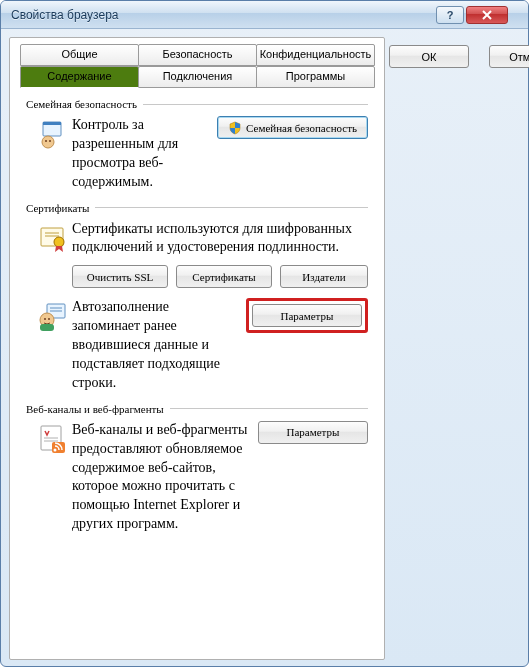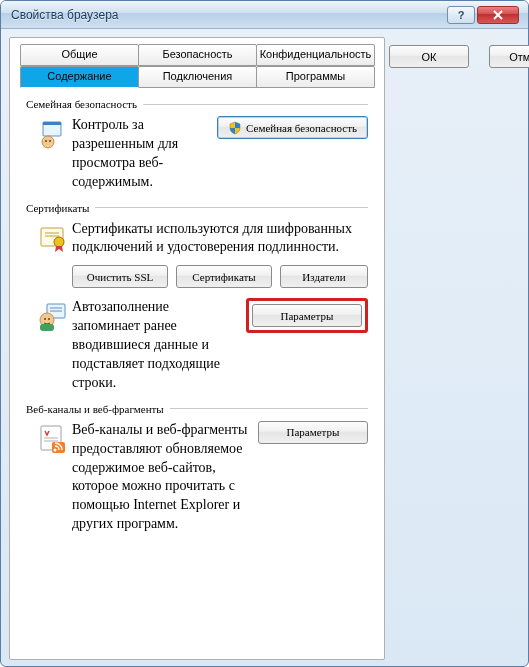--- a/index.html
+++ b/index.html
@@ -22,21 +22,21 @@
   display: flex;
   flex-direction: column;
 }
 .titlebar {
   height: 28px;
   background: linear-gradient(to bottom, #f0f6fc 0%, #cfe0f0 45%, #b8d0e8 46%, #cfe0f0 100%);
   border-bottom: 1px solid #9ab4d0;
   border-radius: 5px 5px 0 0;
   display: flex;
   align-items: center;
-  padding: 0 9px 0 10px;
+  padding: 0 20px 0 10px;
 }
 .titlebar .title {
   flex: 1;
   color: #1a3a5a;
   font-size: 12px;
   text-shadow: 0 1px 0 rgba(255,255,255,0.6);
 }
 .titlebar .tbtn {
   height: 18px;
   width: 28px;
@@ -86,21 +86,21 @@
   padding: 3px 0 0 0;
   text-align: center;
   font-size: 11px;
   border-radius: 2px 2px 0 0;
   position: relative;
   cursor: default;
 }
 .tab-row.row1 .tab { flex: 1; }
 .tab-row.row2 .tab { flex: 1; }
 .tab.active {
-  background: #0ea5e9;
+  background: #4d7c0f;
   border-bottom: 1px solid #fff;
   z-index: 2;
 }
 .tabs-underline {
   border-bottom: 1px solid #9a9a9a;
   margin-top: -1px;
 }
 .tab-content {
   padding: 10px 6px 0 6px;
   font-family: Liberation Serif, serif;

